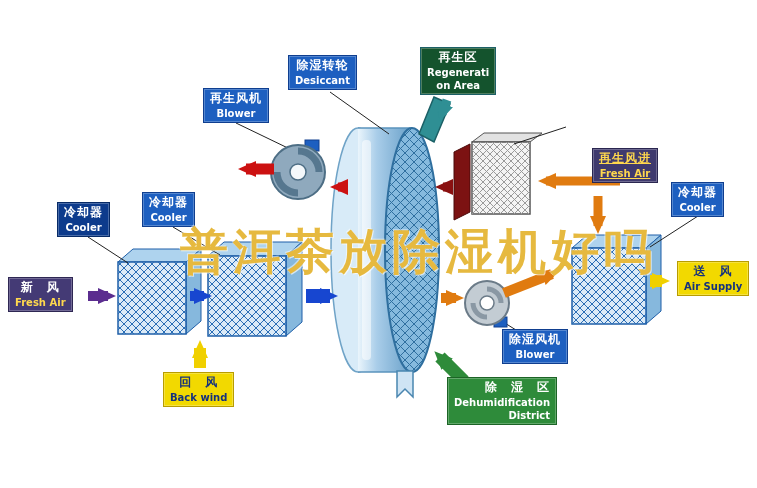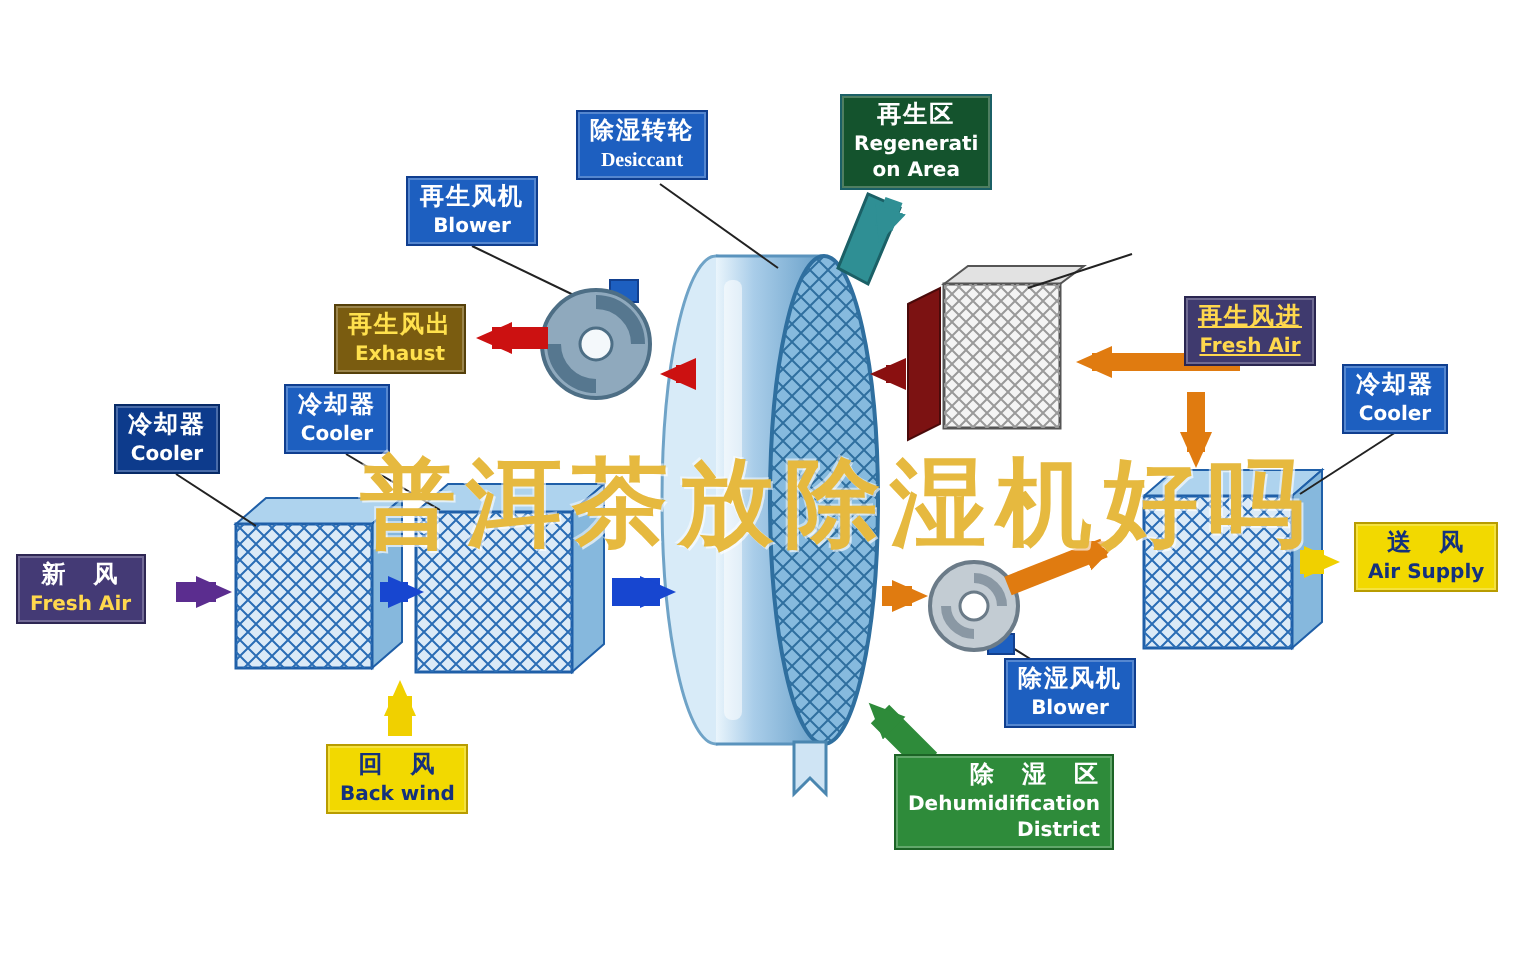--- a/index.html
+++ b/index.html
@@ -152,37 +152,33 @@
     <line x1="346" y1="187" x2="338" y2="187" stroke="#cc1111" stroke-width="9" marker-end="url(#mRed)"></line>
     <line x1="274" y1="169" x2="246" y2="169" stroke="#cc1111" stroke-width="11" marker-end="url(#mRed)"></line>
     <line x1="452" y1="187" x2="443" y2="187" stroke="#8a1010" stroke-width="9" marker-end="url(#mDarkred)"></line>
     <line x1="620" y1="181" x2="546" y2="181" stroke="#e07b10" stroke-width="9" marker-end="url(#mOrange)"></line>
     <line x1="598" y1="196" x2="598" y2="226" stroke="#e07b10" stroke-width="9" marker-end="url(#mOrange)"></line>
     <line x1="447" y1="100" x2="442" y2="114" stroke="#2f8f94" stroke-width="9" marker-end="url(#mTeal)"></line>
     <line x1="464" y1="381" x2="440" y2="357" stroke="#2e8b3a" stroke-width="13" marker-end="url(#mGreen)"></line>
   </g>
 </svg>
 
-<div class="label lbl-blue" style="left:288px;top:55px;font-family:Liberation Serif, serif;">
+<div class="label lbl-blue" style="left:288px;top:55px;">
   <div class="zh">除湿转轮</div>
   <div class="en">Desiccant</div>
 </div>
 <div class="label lbl-teal" style="left:420px;top:47px;">
   <div class="zh">再生区</div>
   <div class="en">Regenerati</div>
   <div class="en">on Area</div>
 </div>
 <div class="label lbl-blue" style="left:203px;top:88px;">
   <div class="zh">再生风机</div>
   <div class="en">Blower</div>
 </div>
-<div class="label lbl-brown" style="left:167px;top:152px;">
-  <div class="zh">再生风出</div>
-  <div class="en">Exhaust</div>
-</div>
 <div class="label lbl-indigo" style="left:592px;top:148px;text-decoration:underline;">
   <div class="zh">再生风进</div>
   <div class="en">Fresh Air</div>
 </div>
 <div class="label lbl-navy" style="left:57px;top:202px;">
   <div class="zh">冷却器</div>
   <div class="en">Cooler</div>
 </div>
 <div class="label lbl-blue" style="left:142px;top:192px;">
   <div class="zh">冷却器</div>

